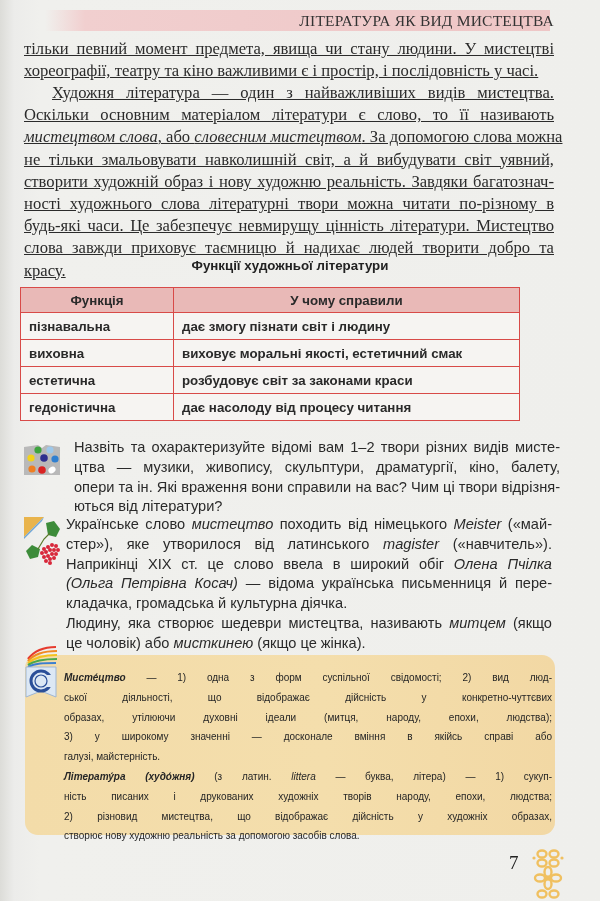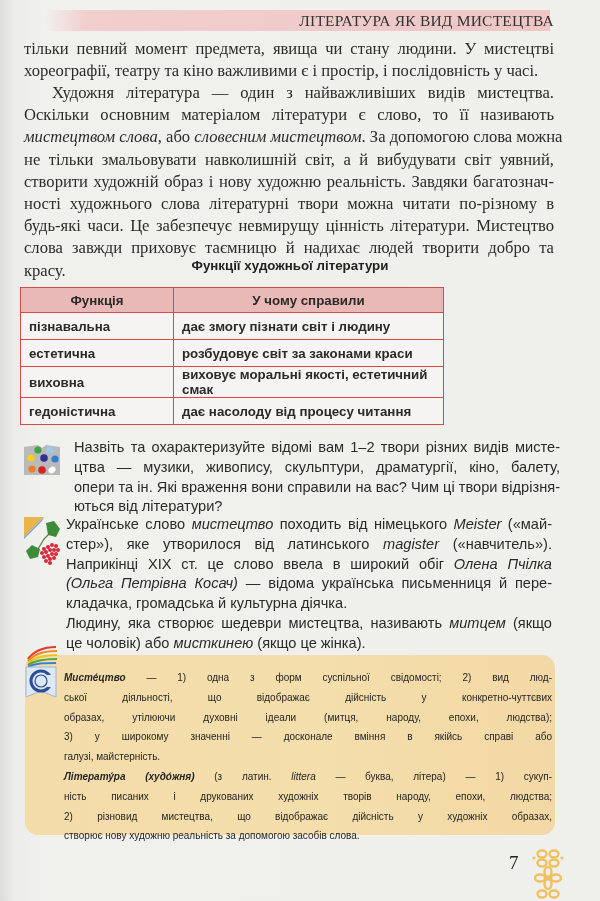--- a/index.html
+++ b/index.html
@@ -22,34 +22,35 @@
       position: absolute; right: 46px; top: 12px;
       font-family: "Liberation Serif", serif;
       font-size: 15.5px; letter-spacing: 0.2px; color: #333;
       white-space: nowrap;
     }
     .serif-para {
       position: absolute; left: 24px; width: 530px;
       font-family: "Liberation Serif", serif;
       font-size: 16.6px; line-height: 22.2px; color: #2b2b2b;
       text-align: justify;
+      text-decoration: underline;
     }
     .serif-para .line { display: block; white-space: nowrap; text-align-last: justify; }
     .serif-para .line.last { text-align-last: left; }
     .indent { padding-left: 28px; }
     i.term { font-style: italic; }
 
     .table-title {
       position: absolute; left: 0; width: 580px; top: 258px;
       text-align: center;
       font-family: "Liberation Sans", sans-serif;
       font-weight: bold; font-size: 13.3px; color: #222;
     }
     table.func-table {
-      position: absolute; left: 20px; top: 287px; width: 424px;
+      position: absolute; left: 20px; top: 287px; width: 500px;
       border-collapse: collapse;
       font-family: "Liberation Sans", sans-serif;
       font-size: 13.3px; color: #2a2a2a;
       background: #f6f4f2;
     }
     table.func-table td, table.func-table th {
       border: 1.6px solid #d84a48;
       padding: 0 8px; height: 26px;
       text-align: left; font-weight: bold;
     }
@@ -122,26 +123,26 @@
         <th class="col1">Функція</th>
         <th>У чому справили</th>
       </tr>
     </thead>
     <tbody>
       <tr>
         <td class="col1">пізнавальна</td>
         <td>дає змогу пізнати світ і людину</td>
       </tr>
       <tr>
+        <td class="col1">виховна</td>
+        <td>виховує моральні якості, естетичний смак</td>
+      </tr>
+      <tr>
         <td class="col1">естетична</td>
         <td>розбудовує світ за законами краси</td>
-      </tr>
-      <tr>
-        <td class="col1">виховна</td>
-        <td>виховує моральні якості, естетичний смак</td>
       </tr>
       <tr>
         <td class="col1">гедоністична</td>
         <td>дає насолоду від процесу читання</td>
       </tr>
     </tbody>
   </table>
 
   <svg class="icon-paint" viewBox="0 0 40 36">
     <path d="M2 6 L16 4 L20 7 L24 4 L38 6 L38 34 L2 34 Z" fill="#b9b9b9"></path>

